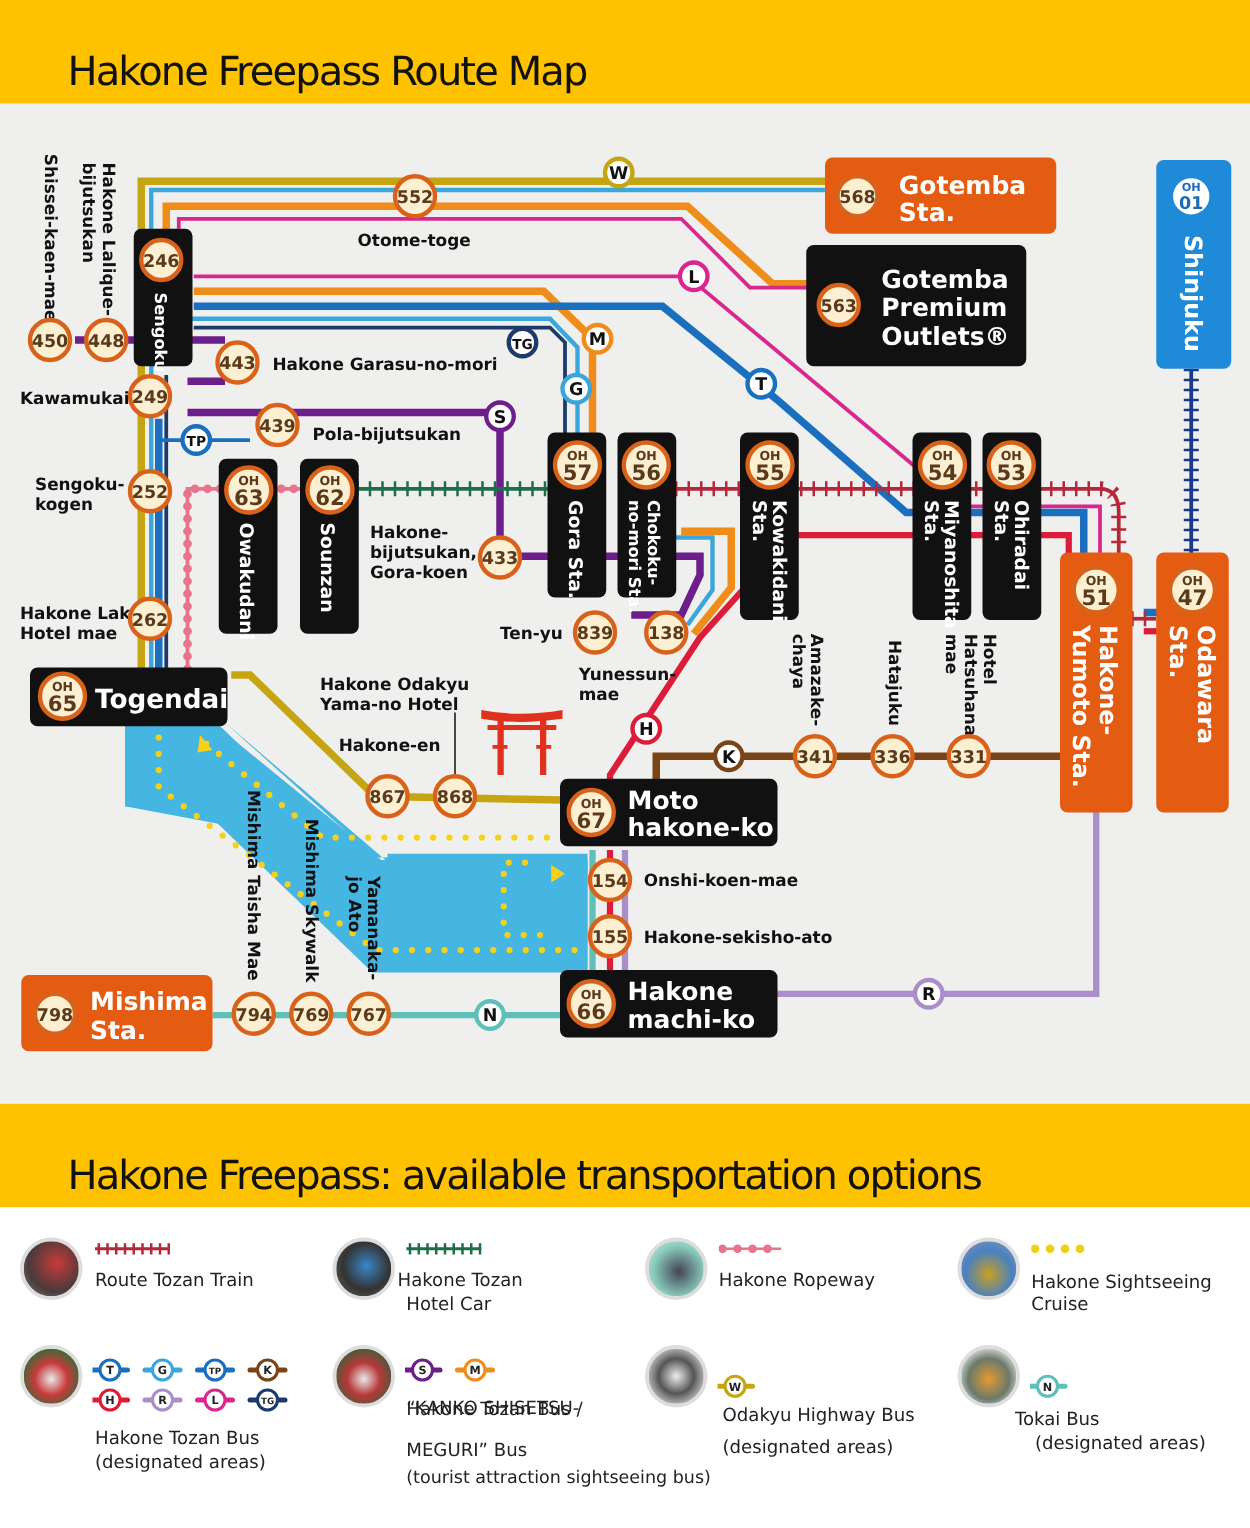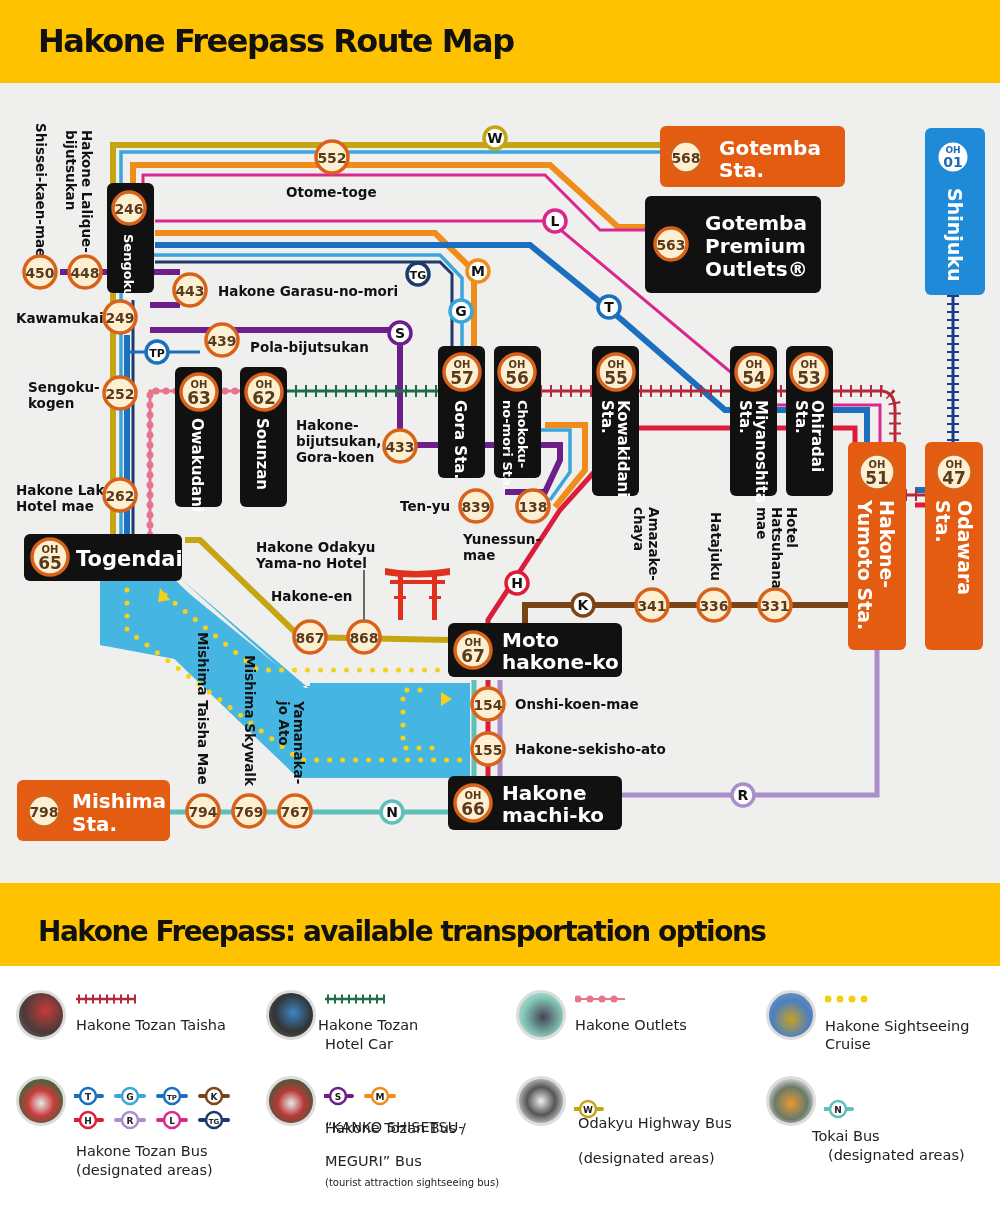--- a/index.html
+++ b/index.html
@@ -1,29 +1,29 @@
 <!DOCTYPE html>
 <html><head>
 <meta charset="utf-8">
 <style>
   html,body{margin:0;padding:0;}
   body{width:1000px;height:1222px;background:#fff;font-family:"DejaVu Sans",sans-serif;overflow:hidden;position:relative;}
   .banner{position:absolute;left:0;width:1000px;background:#ffc200;}
-  .banner h1{margin:0;position:absolute;left:38px;font-family:"DejaVu Sans",sans-serif;font-weight:700;color:#111;letter-spacing:-1.5px;}
+  .banner h1{margin:16px;position:absolute;left:38px;font-family:"DejaVu Sans",sans-serif;font-weight:400;color:#111;letter-spacing:-1.5px;}
   #top-banner{top:0;height:83px;}
   #top-banner h1{top:22px;font-size:32px;}
   #map-area{position:absolute;left:0;top:83px;width:1000px;height:800px;background:#efefee;}
   #bottom-banner{top:883px;height:83px;}
-  #bottom-banner h1{top:32px;font-size:28px;}
+  #bottom-banner h1{top:22px;font-size:32px;}
   #legend{position:absolute;left:0;top:966px;width:1000px;height:256px;background:#fff;}
   svg text{font-family:"DejaVu Sans",sans-serif;}
   .leg-item{position:absolute;}
   .leg-photo{position:absolute;width:44px;height:44px;border-radius:50%;border:3px solid #ddd;overflow:hidden;}
   .leg-text{position:absolute;font-size:14.5px;color:#222;line-height:19px;white-space:nowrap;}
-  .leg-small{font-size:10px;color:#222;}
+  .leg-small{font-size:14px;color:#222;}
 </style>
 </head>
 <body>
 
 <div id="top-banner" class="banner">
   <h1>Hakone Freepass Route Map</h1>
 </div>
 
 <div id="map-area">
 <svg width="1000" height="800" viewBox="0 83 1000 800" xmlns="http://www.w3.org/2000/svg">
@@ -444,38 +444,38 @@
 </div>
 
 <div id="legend">
 
   <div class="leg-item">
     <div class="leg-photo" style="left:16px;top:24px;background:radial-gradient(circle at 60% 40%,#c73a3a,#4a3a3a 60%,#777);"></div>
     <svg style="position:absolute;left:76px;top:28px" width="62" height="10">
         <line x1="0" y1="5" x2="60" y2="5" stroke="#b5283a" stroke-width="2.5"></line>
         <line x1="2" y1="5" x2="60" y2="5" stroke="#b5283a" stroke-width="9" stroke-dasharray="2 5"></line>
       </svg>
-    <div class="leg-text" style="left:76px;top:50px">Hakone Tozan Taisha</div>
+    <div class="leg-text" style="left:76px;top:50px">Route Tozan Train</div>
   </div>
   <div class="leg-item">
     <div class="leg-photo" style="left:266px;top:24px;background:radial-gradient(circle at 55% 45%,#3a86c6,#333 55%,#665);"></div>
     <svg style="position:absolute;left:325px;top:28px" width="62" height="10">
         <line x1="0" y1="5" x2="60" y2="5" stroke="#1f6e4a" stroke-width="2.5"></line>
         <line x1="2" y1="5" x2="60" y2="5" stroke="#1f6e4a" stroke-width="9" stroke-dasharray="2 5"></line>
       </svg>
     <div class="leg-text" style="left:318px;top:50px">Hakone Tozan</div>
     <div class="leg-text" style="left:325px;top:69px">Hotel Car</div>
   </div>
   <div class="leg-item">
     <div class="leg-photo" style="left:516px;top:24px;background:radial-gradient(circle at 55% 55%,#445,#8cb 60%,#dde);"></div>
     <svg style="position:absolute;left:575px;top:28px" width="56" height="10">
         <line x1="3" y1="5" x2="50" y2="5" stroke="#e8738c" stroke-width="2"></line>
         <line x1="3" y1="5" x2="51" y2="5" stroke="#e8738c" stroke-width="7" stroke-linecap="round" stroke-dasharray="0 12"></line>
       </svg>
-    <div class="leg-text" style="left:575px;top:50px">Hakone Outlets</div>
+    <div class="leg-text" style="left:575px;top:50px">Hakone Ropeway</div>
   </div>
   <div class="leg-item">
     <div class="leg-photo" style="left:766px;top:24px;background:radial-gradient(circle at 50% 60%,#c9a020,#4a80c0 55%,#89b);"></div>
     <svg style="position:absolute;left:825px;top:28px" width="56" height="10">
         <line x1="3" y1="5" x2="51" y2="5" stroke="#f0d010" stroke-width="7" stroke-linecap="round" stroke-dasharray="0 12"></line>
       </svg>
     <div class="leg-text" style="left:825px;top:51px">Hakone Sightseeing</div>
     <div class="leg-text" style="left:825px;top:69px">Cruise</div>
   </div>
 
@@ -547,21 +547,21 @@
   </div>
   <div class="leg-item">
     <div class="leg-photo" style="left:516px;top:110px;background:radial-gradient(circle at 50% 50%,#eee,#555 45%,#ccc 80%);"></div>
     <svg id="leg-badges-2" style="position:absolute;left:574px;top:133px" width="40" height="20">
         <g>
           <line x1="0" y1="10" x2="28" y2="10" stroke="#c6a512" stroke-width="4" stroke-linecap="round"></line>
           <circle cx="14" cy="10" r="8" fill="#fff" stroke="#c6a512" stroke-width="2.5"></circle>
           <text x="14" y="13.5" text-anchor="middle" font-size="9" font-weight="bold" fill="#222">W</text>
         </g>
       </svg>
-    <div class="leg-text" style="left:578px;top:148px">Odakyu Highway Bus</div>
+    <div class="leg-text" style="left:578px;top:158px">Odakyu Highway Bus</div>
     <div class="leg-text" style="left:578px;top:183px">(designated areas)</div>
   </div>
   <div class="leg-item">
     <div class="leg-photo" style="left:766px;top:110px;background:radial-gradient(circle at 50% 55%,#e59a30,#6a7a6a 50%,#ddd 80%);"></div>
     <svg id="leg-badges-3" style="position:absolute;left:824px;top:133px" width="40" height="20">
         <g>
           <line x1="0" y1="10" x2="28" y2="10" stroke="#5ec0b8" stroke-width="4" stroke-linecap="round"></line>
           <circle cx="14" cy="10" r="8" fill="#fff" stroke="#5ec0b8" stroke-width="2.5"></circle>
           <text x="14" y="13.5" text-anchor="middle" font-size="9" font-weight="bold" fill="#222">N</text>
         </g>

